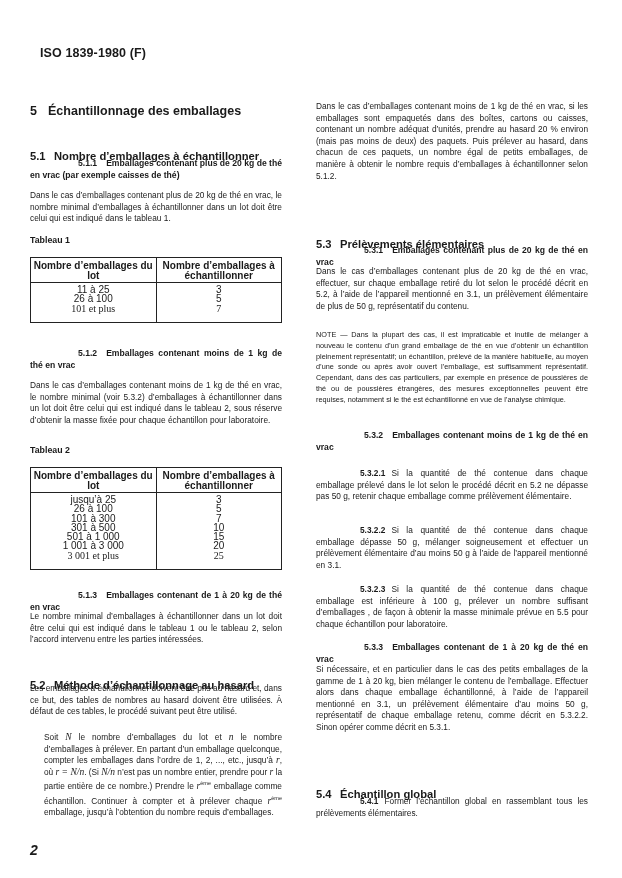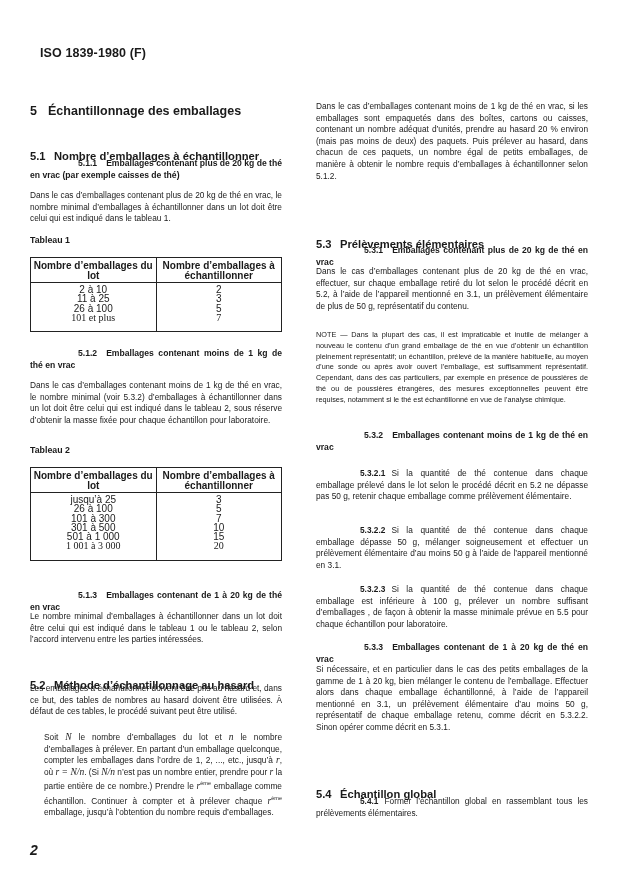--- a/index.html
+++ b/index.html
@@ -54,24 +54,20 @@
   <div class="block" style="top:257px">
     <table class="t">
       <thead>
           <tr>
         <th>Nombre d’emballages du lot</th>
         <th>Nombre d’emballages à échantillonner</th>
       </tr>
         </thead>
       <tbody id="table1-body">
           <tr>
-            <td>2 à 10</td>
-            <td>2</td>
-          </tr>
-          <tr>
             <td>11 à 25</td>
             <td>3</td>
           </tr>
           <tr>
             <td>26 à 100</td>
             <td>5</td>
           </tr>
           <tr>
             <td>101 et plus</td>
             <td>7</td>
@@ -111,20 +107,24 @@
             <td>301 à 500</td>
             <td>10</td>
           </tr>
           <tr>
             <td>501 à 1 000</td>
             <td>15</td>
           </tr>
           <tr>
             <td>1 001 à 3 000</td>
             <td>20</td>
+          </tr>
+          <tr>
+            <td>3 001 et plus</td>
+            <td>25</td>
           </tr>
         </tbody>
     </table>
   </div>
 
   <div class="block h3" style="top:590px">
     <span class="num">5.1.3</span><span>Emballages contenant de 1 à 20 kg de thé en vrac</span>
   </div>
   <div class="block p" style="top:611px">Le nombre minimal d’emballages à échantillonner dans un lot doit être celui qui est indiqué dans le tableau 1 ou le tableau 2, selon l’accord intervenu entre les parties intéressées.</div>
 

